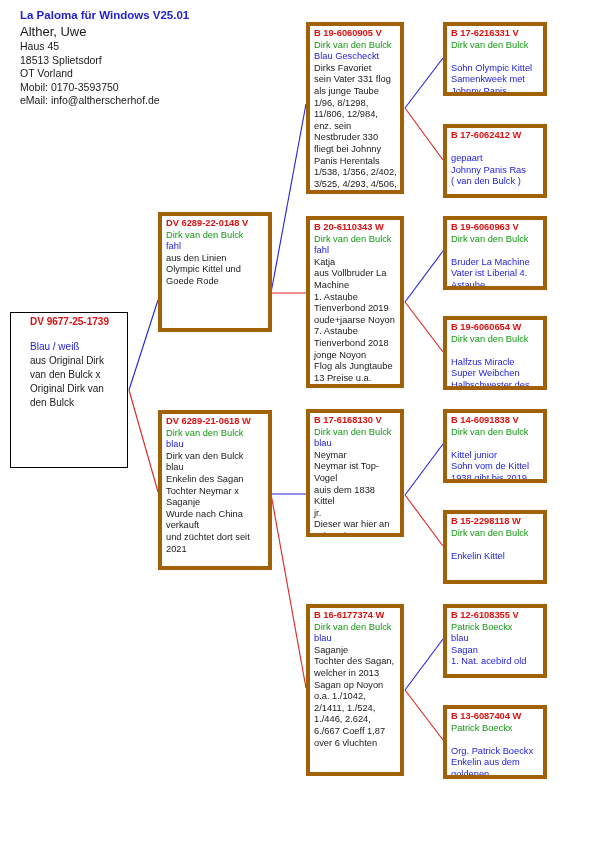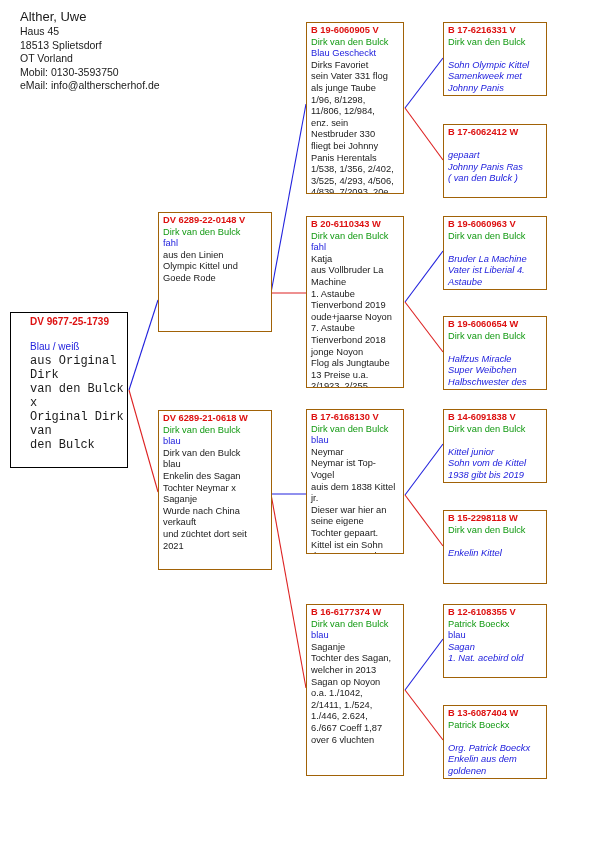--- a/index.html
+++ b/index.html
@@ -48,21 +48,21 @@
   }
   .header .addr-line {
     color: #1a1a1a;
     font-size: 10.5px;
     line-height: 13.5px;
   }
   
   .pbox {
     position: absolute;
     box-sizing: border-box;
-    border: 1px solid #a16207;
+    border: 4px solid #a16207;
     background: #ffffff;
     padding: 2px 3px 2px 4px;
     overflow: hidden;
   }
   .pbox .ring {
     color: #dd1111;
     font-weight: bold;
     font-size: 9.3px;
     line-height: 11.6px;
     white-space: nowrap;
@@ -80,41 +80,39 @@
     white-space: nowrap;
   }
   .pbox .notes {
     color: #1a1a1a;
     font-size: 9.3px;
     line-height: 11.6px;
     white-space: pre-line;
   }
   .pbox .notes.blue {
     color: #2222dd;
-    font-style: italic;
   }
   .pbox .spacer {
     height: 11.6px;
   }
   .pbox.subject {
     border: 1px solid #000000;
     padding-left: 19px;
   }
   .pbox.subject .ring {
     font-size: 10px;
     line-height: 13px;
   }
   .pbox.subject .color {
     font-size: 10px;
     line-height: 14px;
   }
   .pbox.subject .notes {
-    font-size: 12px;
+    font-size: 10px;
     line-height: 14px;
-    font-family: Liberation Mono, monospace;
   }
 </style>
 </head>
 <body>
 
 <div id="canvas">
 
   <svg id="connectors" viewBox="0 0 595 841" width="595" height="841">
 
     <line x1="129" y1="390" x2="158" y2="300" stroke="#2222dd" stroke-width="1.1"></line>
@@ -133,25 +131,26 @@
     <line x1="405" y1="302" x2="443" y2="352" stroke="#dd2222" stroke-width="1.1"></line>
 
     <line x1="405" y1="495" x2="443" y2="444" stroke="#2222dd" stroke-width="1.1"></line>
     <line x1="405" y1="495" x2="443" y2="546" stroke="#dd2222" stroke-width="1.1"></line>
 
     <line x1="405" y1="690" x2="443" y2="639" stroke="#2222dd" stroke-width="1.1"></line>
     <line x1="405" y1="690" x2="443" y2="740" stroke="#dd2222" stroke-width="1.1"></line>
   </svg>
 
   <div class="header">
+    <div class="app-title">La Paloma für Windows V25.01</div>
     <div class="owner-name">Alther, Uwe</div>
     <div class="addr-line">Haus 45</div>
     <div class="addr-line">18513 Splietsdorf</div>
     <div class="addr-line">OT Vorland</div>
-    <div class="addr-line">Mobil: 0130-3593750</div>
+    <div class="addr-line">Mobil: 0170-3593750</div>
     <div class="addr-line">eMail: info@altherscherhof.de</div>
   </div>
 
   <div class="pbox subject" style="left:10px; top:312px; width:118px; height:156px;">
     <div class="ring">DV 9677-25-1739</div>
     <div class="spacer"></div>
     <div class="color">Blau / weiß</div>
     <div class="notes">aus Original Dirk
 van den Bulck x
 Original Dirk van
@@ -211,21 +210,21 @@
 Tienverbond 2019
 oude+jaarse Noyon
 7. Astaube
 Tienverbond 2018
 jonge Noyon
 Flog als Jungtaube
 13 Preise u.a.
 2/1923, 2/255,</div>
   </div>
 
-  <div class="pbox" style="left:306px; top:409px; width:98px; height:145px;">
+  <div class="pbox" style="left:306px; top:409px; width:98px; height:128px;">
     <div class="ring">B  17-6168130 V</div>
     <div class="breeder">Dirk van den Bulck</div>
     <div class="color">blau</div>
     <div class="notes">Neymar
 Neymar ist Top-
 Vogel
 auis dem 1838 Kittel
 jr.
 Dieser war hier an
 seine eigene

